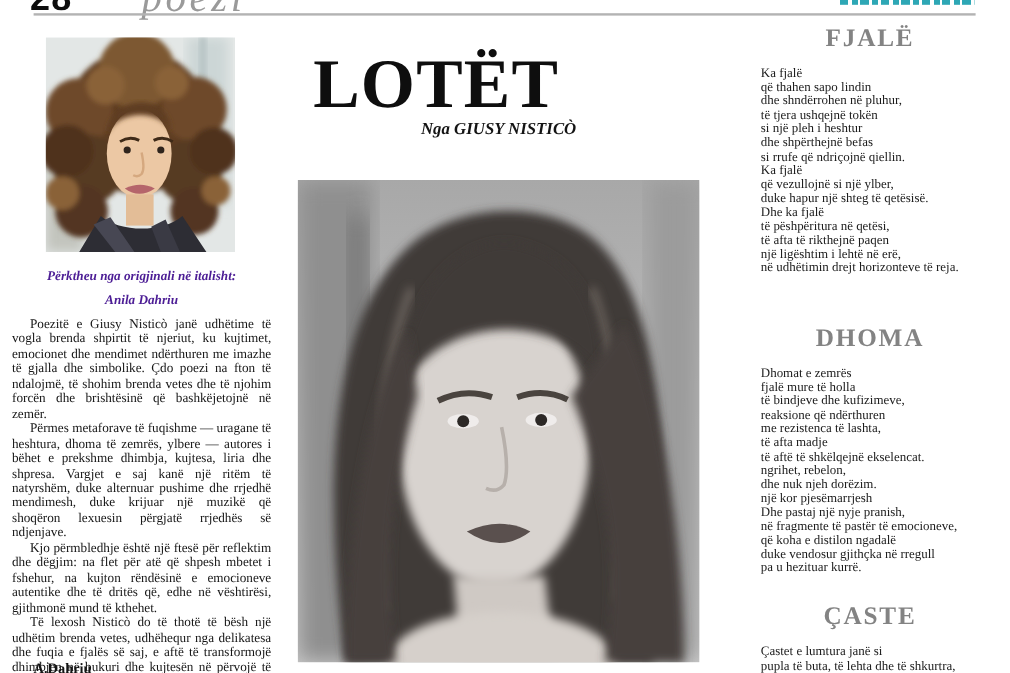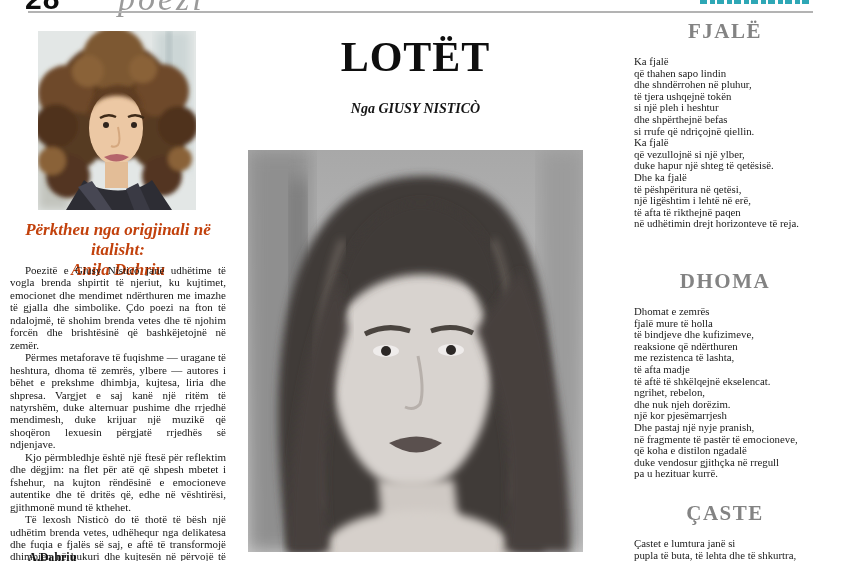--- a/index.html
+++ b/index.html
@@ -11,28 +11,28 @@
   .pagenum{position:absolute; left:25px; top:-18px; font-family:"Liberation Sans",sans-serif;
     font-weight:bold; font-size:30px; color:#0d0d0d; letter-spacing:1px;}
   .section-script{position:absolute; left:118px; top:-20px; font-style:italic;
     font-size:34px; color:#9a9a9a; letter-spacing:3px;}
   .header-rule{position:absolute; left:28px; top:11px; width:785px; height:2px; background:#b3b3b3;}
   .masthead-frag{position:absolute; left:700px; top:0; width:112px; height:4px;
     background:repeating-linear-gradient(90deg,#2ea7b5 0 7px,#ffffff 7px 10px,#2ea7b5 10px 15px,#ffffff 15px 17px);}
   
   .translator-photo{position:absolute; left:38px; top:31px; width:158px; height:179px; overflow:hidden;}
   .credit{position:absolute; left:8px; top:220px; width:220px; text-align:center;
-    font-weight:bold; font-style:italic; font-size:17px; line-height:20px; color:#c2410c;}
+    font-weight:bold; font-style:italic; font-size:11px; line-height:20px; color:#4c1d95;}
   .article{position:absolute; left:10px; top:264px; width:216px; text-align:justify;
     font-size:11px; line-height:12.45px; color:#161616;}
   .article p{margin:0; text-indent:15px;}
   .signature{position:absolute; left:28px; top:550px; font-weight:bold; font-size:12px; color:#141414;}
   
-  .title{position:absolute; left:248px; top:22px; width:335px; margin:0; text-align:center;
-    font-size:42px; font-weight:bold; letter-spacing:1px; color:#0e0e0e; line-height:70px;}
+  .title{position:absolute; left:248px; top:22px; width:335px; margin:13px; 
+    font-size:58px; font-weight:bold; letter-spacing:1px; color:#0e0e0e; line-height:70px;}
   .byline{position:absolute; left:248px; top:101px; width:335px; text-align:center;
     font-weight:bold; font-style:italic; font-size:14px; color:#141414;}
   .portrait-photo{position:absolute; left:248px; top:150px; width:335px; height:402px; overflow:hidden;}
   
   .poem{position:absolute; left:632px; width:186px;}
   .poem-0{top:18px;} .poem-1{top:268px;} .poem-2{top:500px;}
   .poem-title{margin:0 0 12px 0; text-align:center; font-size:21px; font-weight:bold;
     color:#838383; letter-spacing:1.5px; line-height:26px;}
   .poem-line{font-size:10.8px; line-height:11.6px; white-space:nowrap; color:#1a1a1a; padding-left:2px;}
   svg{display:block;}
@@ -155,22 +155,22 @@
         <div class="poem-line">dhe shndërrohen në pluhur,</div>
         <div class="poem-line">të tjera ushqejnë tokën</div>
         <div class="poem-line">si një pleh i heshtur</div>
         <div class="poem-line">dhe shpërthejnë befas</div>
         <div class="poem-line">si rrufe që ndriçojnë qiellin.</div>
         <div class="poem-line">Ka fjalë</div>
         <div class="poem-line">që vezullojnë si një ylber,</div>
         <div class="poem-line">duke hapur një shteg të qetësisë.</div>
         <div class="poem-line">Dhe ka fjalë</div>
         <div class="poem-line">të pëshpëritura në qetësi,</div>
+        <div class="poem-line">të afta të rikthejnë paqen</div>
         <div class="poem-line">një ligështim i lehtë në erë,</div>
-        <div class="poem-line">të afta të rikthejnë paqen</div>
         <div class="poem-line">në udhëtimin drejt horizonteve të reja.</div>
       </div>
   </div>
 
   <div class="poem poem-1">
     <h2 class="poem-title">DHOMA</h2>
     <div class="poem-lines">
         <div class="poem-line">Dhomat e zemrës</div>
         <div class="poem-line">fjalë mure të holla</div>
         <div class="poem-line">të bindjeve dhe kufizimeve,</div>

